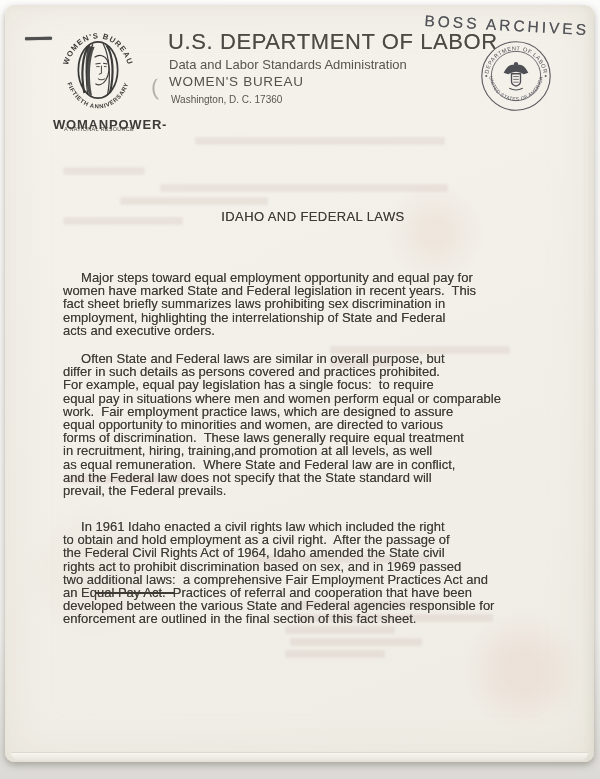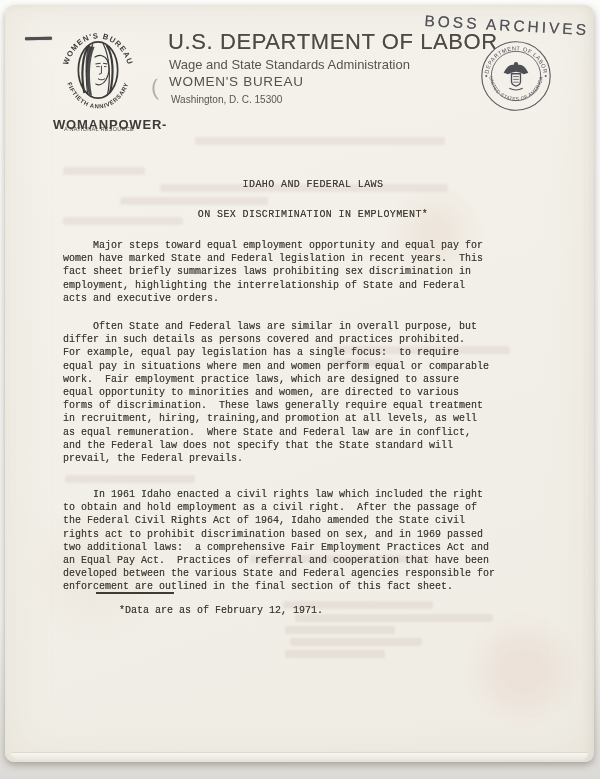--- a/index.html
+++ b/index.html
@@ -39,23 +39,24 @@
   .lh-bureau{position:absolute;left:164px;top:69px;font-size:13.5px;letter-spacing:0.7px;color:#53514c;white-space:nowrap;}
   .lh-address{position:absolute;left:166px;top:89px;font-size:10px;color:#57554f;white-space:nowrap;}
   .stray-paren{position:absolute;left:146px;top:70px;font-size:22px;color:rgba(100,94,86,0.45);transform:rotate(-4deg);}
   
   .wb-logo{position:absolute;left:50px;top:18px;width:86px;height:94px;}
   .wb-tag1{position:absolute;left:48px;top:112px;width:92px;text-align:center;font-size:13px;font-weight:bold;letter-spacing:0.8px;color:#3c3b38;}
   .wb-tag2{position:absolute;left:48px;top:121px;width:92px;text-align:center;font-size:5.5px;letter-spacing:0.3px;color:#504e49;}
   .dol-seal{position:absolute;left:474px;top:34px;width:74px;height:74px;}
   
   .typed{
-    font-family:Liberation Mono, monospace;color:#3e3b35;
-    font-size:10px;line-height:13.2px;white-space:pre;
+    font-family:Liberation Sans, sans-serif;color:#3e3b35;
+    font-size:13px;line-height:13.2px;white-space:pre;
     text-shadow:0 0 0.5px rgba(62,59,53,0.65);
+    margin-top:32px;
   }
   .doc-title{position:absolute;left:58px;width:500px;text-align:center;letter-spacing:0.4px;}
   .title1{top:173px;}
   .title2{top:203px;}
   .para{position:absolute;left:58px;width:512px;}
   .p1{top:234px;}
   .p2{top:315px;}
   .p3{top:483px;}
   .foot-rule{position:absolute;left:91px;top:587px;width:78px;height:1.7px;background:#3e3b35;box-shadow:0 0 0.5px #3e3b35;}
   .footnote{position:absolute;left:114px;top:599px;}
@@ -113,23 +114,23 @@
         <path d="M48 51 L52 51" stroke-width="1"></path>
         <path d="M57 51 L60 51" stroke-width="1"></path>
         <path d="M54 50 L54 59 L51 60" stroke-width="1.1"></path>
         <path d="M50 65 Q54 68 58 65" stroke-width="1.2"></path>
       </g>
     </svg>
     <div class="wb-tag1">WOMANPOWER-</div>
     <div class="wb-tag2">A NATIONAL RESOURCE</div>
 
     <div class="lh-agency">U.S. DEPARTMENT OF LABOR</div>
-    <div class="lh-admin">Wage and State Standards Administration</div>
+    <div class="lh-admin">Data and Labor Standards Administration</div>
     <div class="lh-bureau">WOMEN'S BUREAU</div>
-    <div class="lh-address">Washington, D. C. 15300</div>
+    <div class="lh-address">Washington, D. C. 17360</div>
     <div class="stray-paren">(</div>
 
     <svg class="dol-seal" viewBox="0 0 66 66">
       <defs>
         <path id="sealTop" d="M8,35 A25,25 0 0 1 58,35" fill="none"></path>
         <path id="sealBot" d="M9,31 A24,24 0 0 0 57,31" fill="none"></path>
       </defs>
       <circle cx="33" cy="33" r="30.5" fill="none" stroke="#5a5a60" stroke-width="1"></circle>
       <circle cx="33" cy="33" r="22" fill="none" stroke="#5a5a60" stroke-width="0.8"></circle>
       <circle cx="6.5" cy="33" r="0.9" fill="#5a5a60"></circle>
@@ -145,21 +146,20 @@
       <g fill="#4e4e55" stroke="#4e4e55">
         <circle cx="33" cy="22.5" r="2" stroke="none"></circle>
         <path d="M22 30 Q27 20 33 24 Q39 20 44 30 L40 31.5 Q33 27 26 31.5 Z" stroke="none"></path>
         <path d="M29 31 h8 v7 q0 3 -4 4 q-4 -1 -4 -4 Z" fill="none" stroke-width="1.2"></path>
         <path d="M30.5 33.5 h5 M30.5 36 h5 M30.5 38.5 h5" fill="none" stroke-width="0.7"></path>
         <path d="M27 44 q6 3 12 0" fill="none" stroke-width="1"></path>
       </g>
     </svg>
 
     <div class="typed doc-title title1">IDAHO AND FEDERAL LAWS</div>
-    <div class="typed doc-title title2">ON SEX DISCRIMINATION IN EMPLOYMENT*</div>
 
     <div class="typed para p2">     Often State and Federal laws are similar in overall purpose, but
 differ in such details as persons covered and practices prohibited.
 For example, equal pay legislation has a single focus:  to require
 equal pay in situations where men and women perform equal or comparable
 work.  Fair employment practice laws, which are designed to assure
 equal opportunity to minorities and women, are directed to various
 forms of discrimination.  These laws generally require equal treatment
 in recruitment, hiring, training,and promotion at all levels, as well
 as equal remuneration.  Where State and Federal law are in conflict,
@@ -173,17 +173,16 @@
     <div class="typed para p3">     In 1961 Idaho enacted a civil rights law which included the right
 to obtain and hold employment as a civil right.  After the passage of
 the Federal Civil Rights Act of 1964, Idaho amended the State civil
 rights act to prohibit discrimination based on sex, and in 1969 passed
 two additional laws:  a comprehensive Fair Employment Practices Act and
 an Equal Pay Act.  Practices of referral and cooperation that have been
 developed between the various State and Federal agencies responsible for
 enforcement are outlined in the final section of this fact sheet.</div>
 
     <div class="foot-rule"></div>
-    <div class="typed footnote">*Data are as of February 12, 1971.</div>
 
     <div class="page-edge"></div>
   </div>
 </div>
 
 </body></html>

